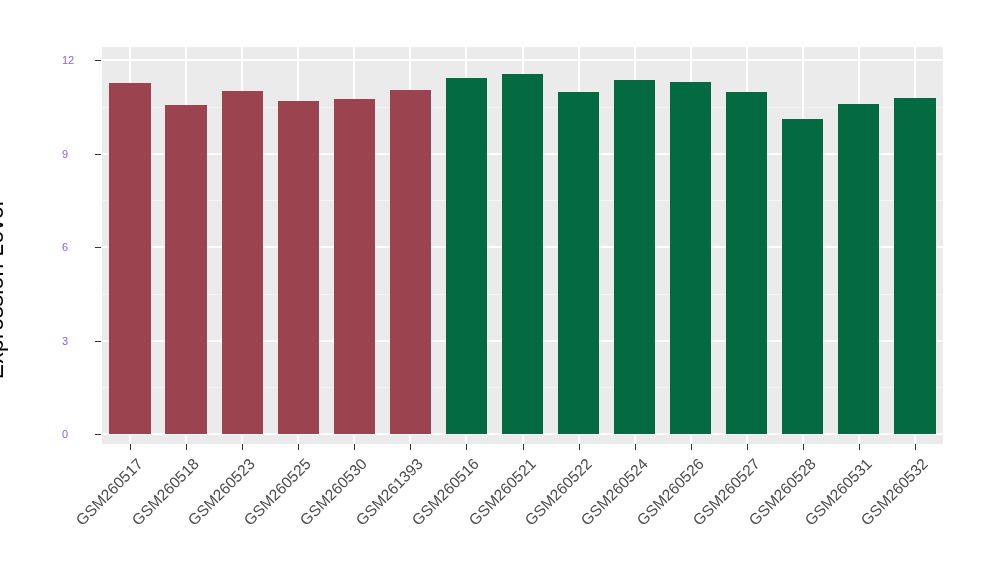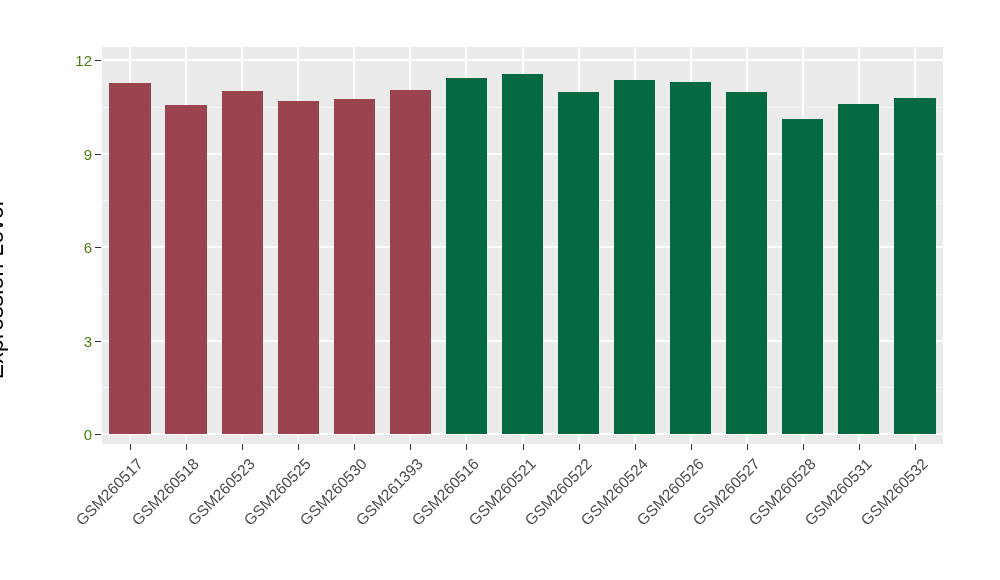--- a/index.html
+++ b/index.html
@@ -41,23 +41,22 @@
   }
   #y-axis-title-inner {
     
     position: relative;
     top: -40px;
   }
   .y-tick-wrap {
     position: absolute;
     left: 62px;
     width: 30px;
-    text-align: right;
-    font-size: 15px;
-    color: #4d7c0f;
+    font-size: 11px;
+    color: #8b5cf6;
     transform: translateY(-50%);
   }
   .y-tick-mark {
     position: absolute;
     left: 95px;
     width: 6px;
     height: 1px;
     background: #333333;
   }
 

